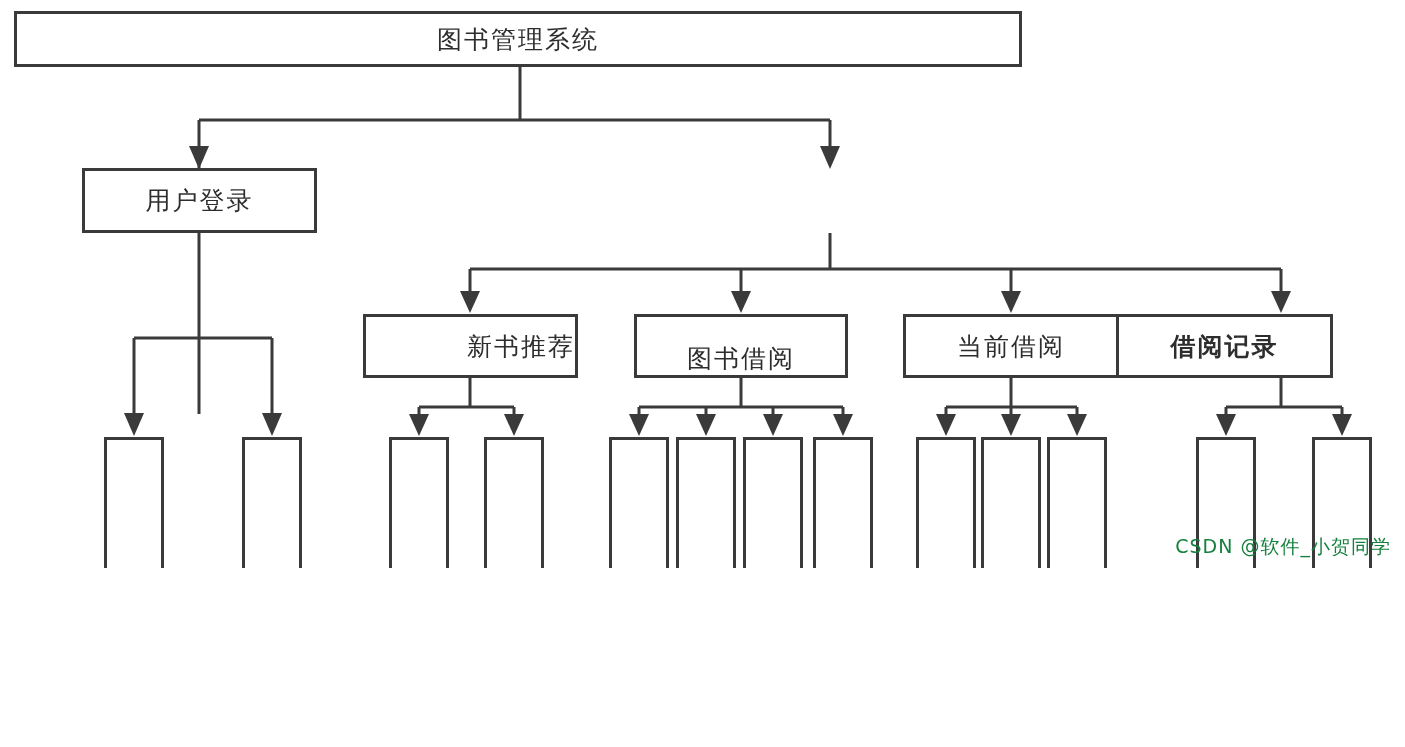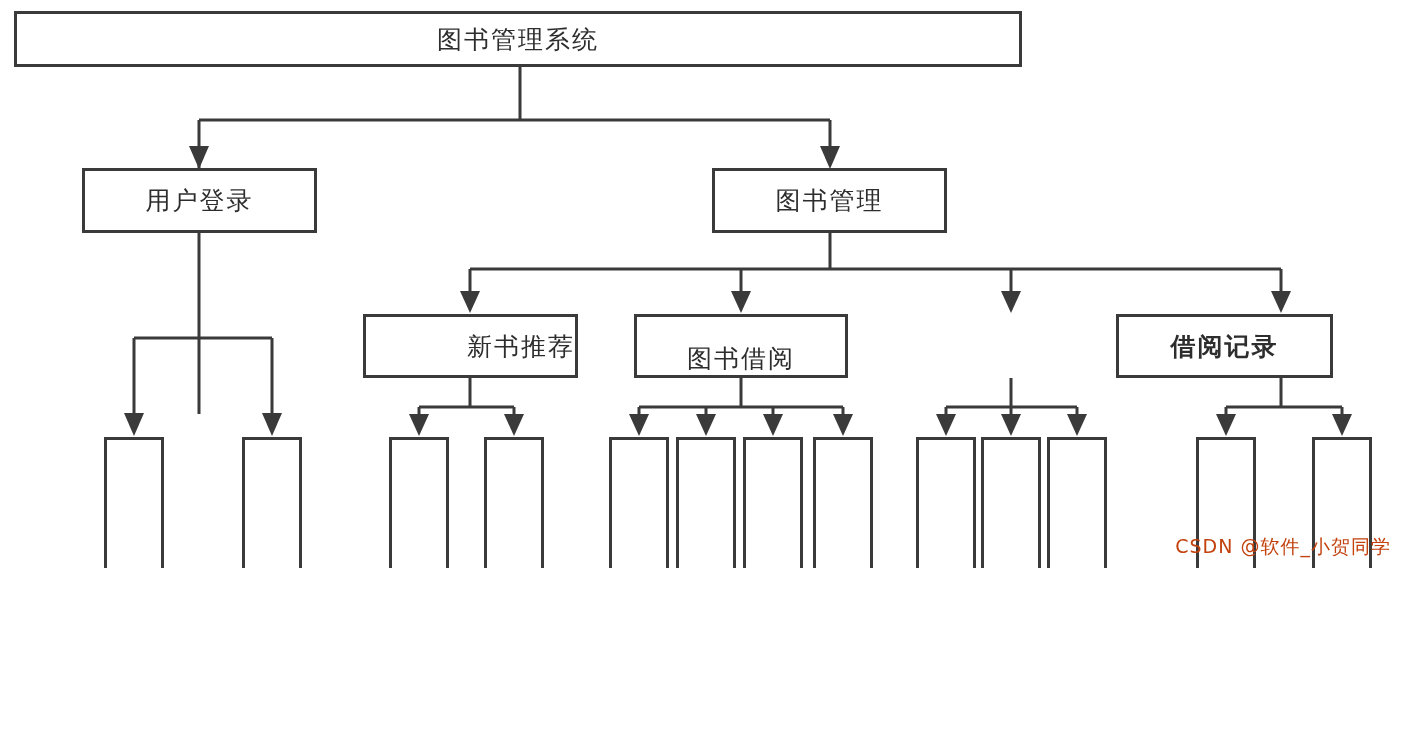--- a/index.html
+++ b/index.html
@@ -38,21 +38,21 @@
   .n-l3d{left:1116px;top:314px;width:217px;height:64px;font-weight:bold;}
   
   .leaf{top:437px;width:60px;height:298px;}
   .lf1{left:104px;}  .lf2{left:242px;}
   .lf3{left:389px;}  .lf4{left:484px;}
   .lf5{left:609px;}  .lf6{left:676px;}  .lf7{left:743px;}  .lf8{left:813px;}
   .lf9{left:916px;}  .lf10{left:981px;} .lf11{left:1047px;}
   .lf12{left:1196px;}.lf13{left:1312px;}
   .watermark{
     position:absolute;right:14px;bottom:8px;
-    font-size:19px;color:#c2410c;letter-spacing:1px;
+    font-size:19px;color:#15803d;letter-spacing:1px;
     white-space:nowrap;
   }
 </style>
 </head>
 <body>
 
 <div id="canvas">
 
   <svg id="connectors" viewBox="0 0 1405 747" xmlns="http://www.w3.org/2000/svg">
     <g stroke="#3a3a3a" stroke-width="3" fill="none">
@@ -101,29 +101,29 @@
     </g>
   </svg>
 
   <div class="hbox n-root">
     <span>图书管理系统</span>
   </div>
 
   <div class="hbox n-l2a">
     <span>用户登录</span>
   </div>
-  <div class="hbox n-l2b">
-    <span>图书管理</span>
-  </div>
 
   <div class="hbox n-l3a">
     <span>新书推荐</span>
   </div>
   <div class="hbox n-l3b">
     <span>图书借阅</span>
+  </div>
+  <div class="hbox n-l3c">
+    <span>当前借阅</span>
   </div>
   <div class="hbox n-l3d">
     <span>借阅记录</span>
   </div>
 
   <div class="vbox leaf lf1">
     <span>用户登录</span>
   </div>
   <div class="vbox leaf lf2">
     <span>注销登录</span>

